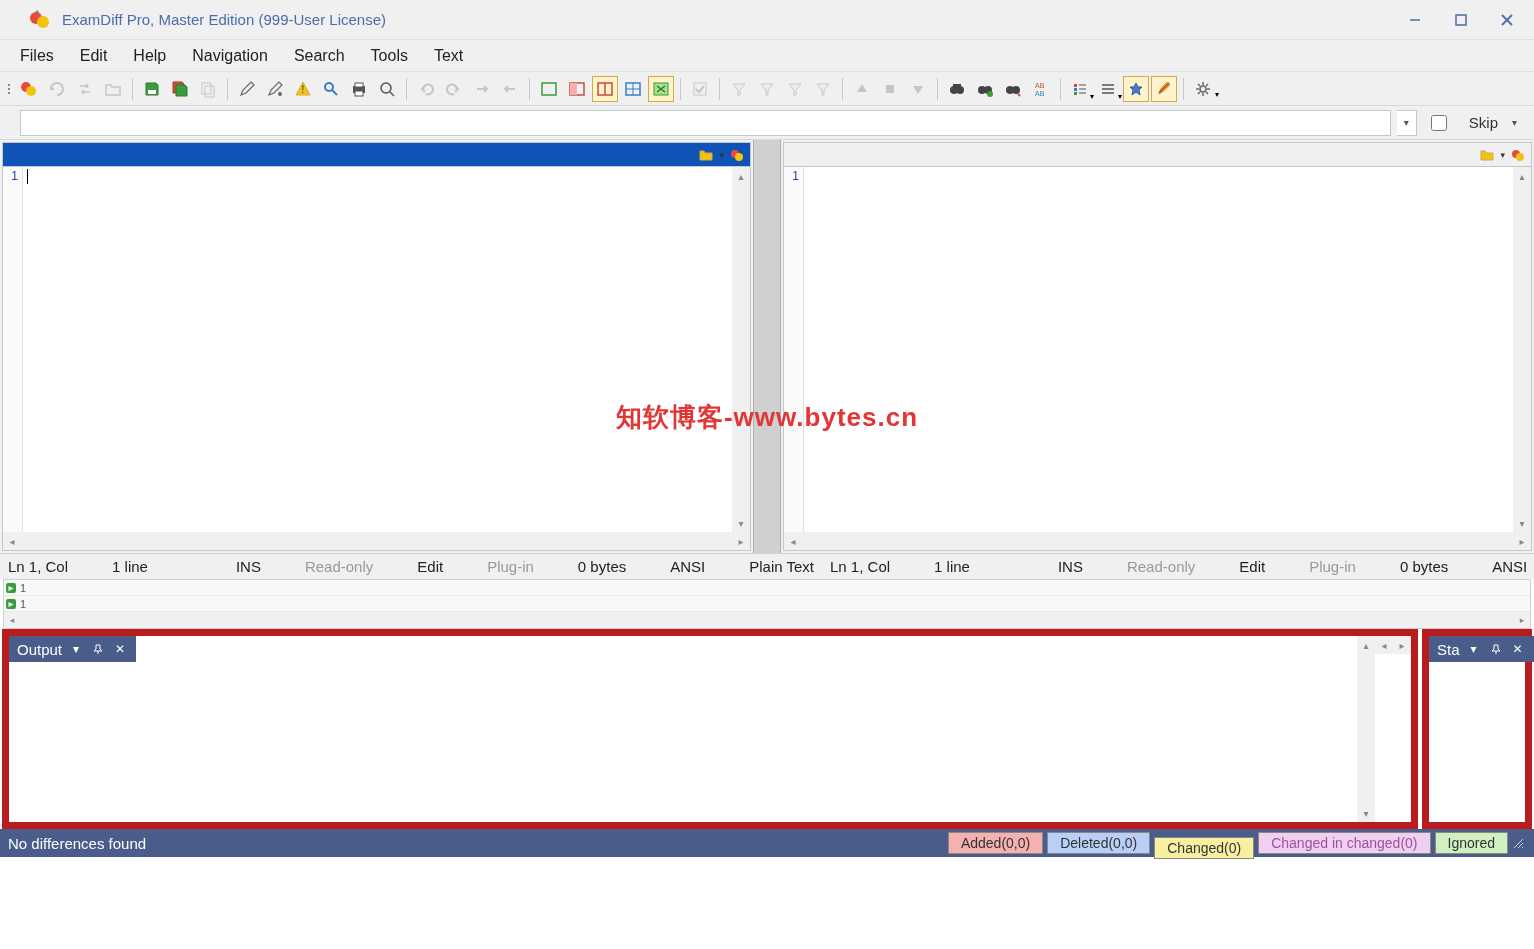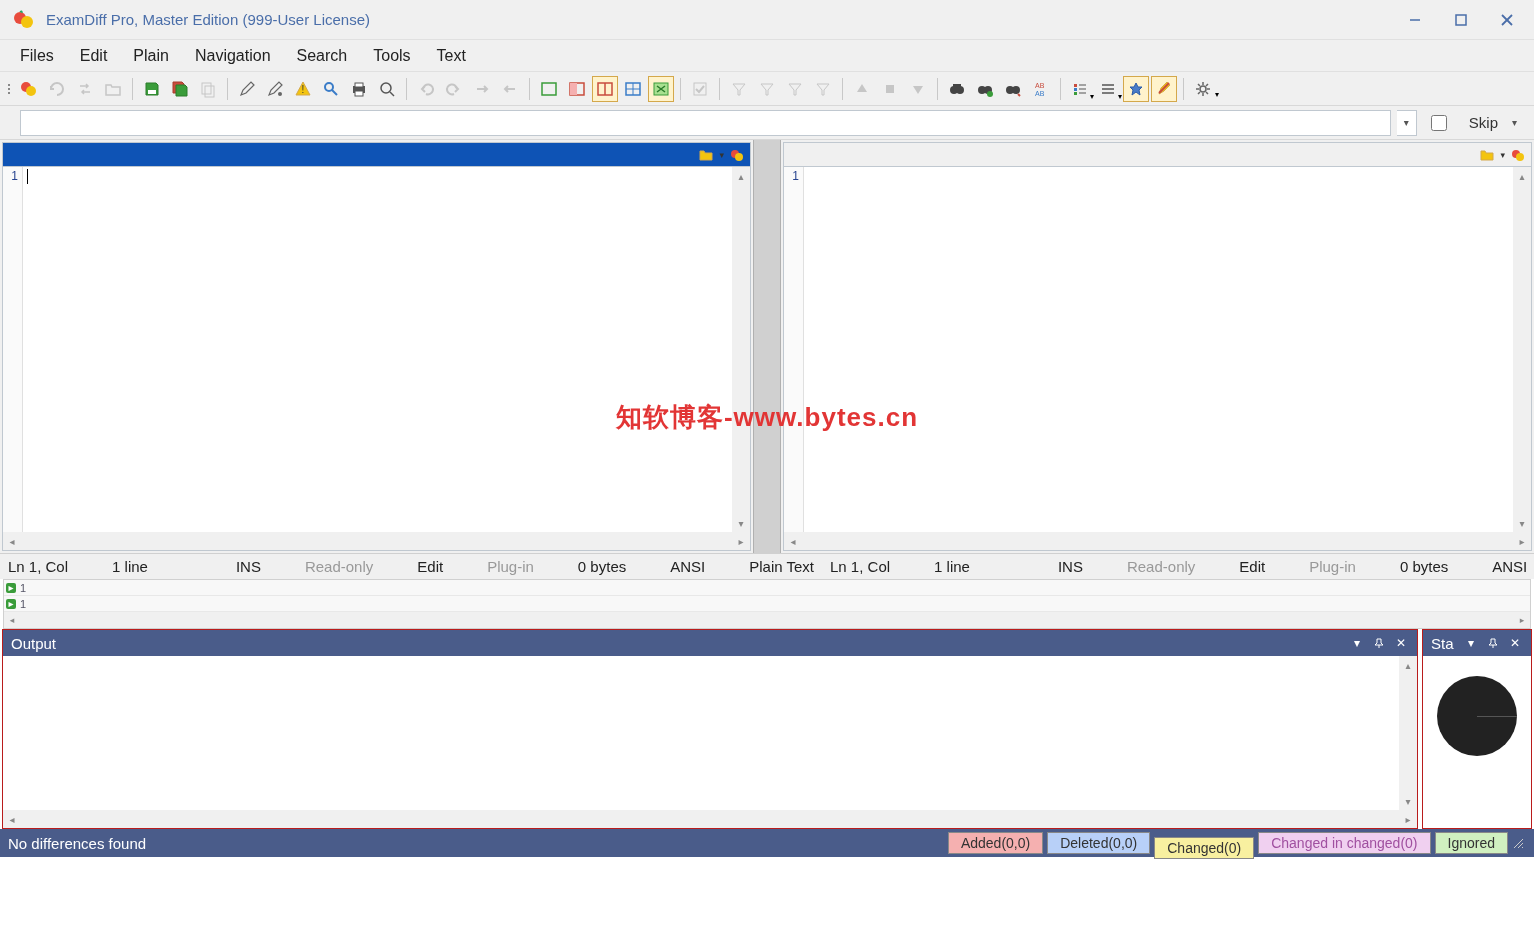--- a/index.html
+++ b/index.html
@@ -1,18 +1,18 @@
 <!DOCTYPE html>
 <html><head>
 <meta charset="utf-8">
 <style>
 * { box-sizing: border-box; margin: 0; padding: 0; }
 body { font-family: "Segoe UI", sans-serif; font-size: 13px; background: #fff; overflow: hidden; width: 1534px; height: 949px; position: relative; }
 
-.titlebar { height: 40px; background: #f0f0f0; display: flex; align-items: center; padding: 0 4px 0 12px; border-bottom: 1px solid #e0e0e0; }
+.titlebar { height: 40px; background: #f0f0f0; display: flex; align-items: center; padding: 0 4px 0 28px; border-bottom: 1px solid #e0e0e0; }
 .titlebar .app-icon { width: 24px; height: 24px; margin-right: 10px; }
 .titlebar .title { color: #4a6ea9; font-size: 15px; flex: 1; }
 .titlebar .win-btn { width: 46px; height: 30px; display: flex; align-items: center; justify-content: center; color: #4a6ea9; font-size: 18px; }
 
 .menubar { height: 32px; background: #f0f0f0; display: flex; align-items: center; padding: 0 8px; gap: 2px; border-bottom: 1px solid #e0e0e0; }
 .menubar .menu-item { padding: 4px 12px; color: #222; font-size: 16px; }
 
 .toolbar { height: 34px; background: #f0f0f0; display: flex; align-items: center; padding: 2px 6px; gap: 2px; border-bottom: 1px solid #d8d8d8; }
 .toolbar .tb-btn { width: 26px; height: 26px; display: flex; align-items: center; justify-content: center; border: 1px solid transparent; position: relative; }
 .toolbar .tb-btn.active { background: #fff3cc; border: 1px solid #d4a84b; }
@@ -61,21 +61,21 @@
 
 .overview { height: 50px; background: #f8f8f8; border: 1px solid #d0d0d0; margin: 0 3px; display: flex; flex-direction: column; }
 .overview .ov-line { height: 16px; border-bottom: 1px solid #e8e8e8; display: flex; align-items: center; padding-left: 2px; }
 .overview .ov-marker { width: 10px; height: 10px; background: #3a9c3a; border-radius: 2px; margin-right: 4px; font-size: 10px; display: flex; align-items: center; justify-content: center; color: #fff; }
 .overview .ov-num { font-size: 11px; color: #556; }
 .overview .ov-scroll { height: 16px; background: #f0f0f0; display: flex; }
 .overview .ov-scroll .sb-btn { width: 16px; display: flex; align-items: center; justify-content: center; font-size: 9px; color: #888; }
 .overview .ov-scroll .sb-track { flex: 1; }
 
 .panel-row { display: flex; height: 200px; }
-.panel { display: flex; flex-direction: column; border: 1px solid #b91c1c; margin: 0 2px; }
+.panel { display: flex; flex-direction: row; border: 7px solid #b91c1c; margin: 0 2px; }
 .panel.output { flex: 1; }
 .panel.stats { width: 110px; }
 .panel-head { height: 26px; background: #4a5c8a; color: #fff; display: flex; align-items: center; padding: 0 8px; gap: 6px; font-size: 15px; }
 .panel-head .ph-title { flex: 1; }
 .panel-head .ph-btn { width: 16px; height: 16px; display: flex; align-items: center; justify-content: center; font-size: 12px; }
 .panel-body { flex: 1; background: #fff; display: flex; position: relative; }
 .panel-body .content { flex: 1; }
 .panel-body .p-scroll-v { width: 18px; background: #f0f0f0; display: flex; flex-direction: column; }
 .panel-body .p-scroll-v .sb-btn { height: 18px; display: flex; align-items: center; justify-content: center; font-size: 10px; color: #888; }
 .panel-body .p-scroll-v .sb-track { flex: 1; }
@@ -126,21 +126,21 @@
       <svg width="14" height="14">
         <line x1="2" y1="2" x2="12" y2="12" stroke="#4a6ea9" stroke-width="1.8"></line>
         <line x1="12" y1="2" x2="2" y2="12" stroke="#4a6ea9" stroke-width="1.8"></line>
       </svg>
     </div>
 </div>
 
 <div class="menubar">
   <div class="menu-item">Files</div>
   <div class="menu-item">Edit</div>
-  <div class="menu-item">Plain</div>
+  <div class="menu-item">Help</div>
   <div class="menu-item">Navigation</div>
   <div class="menu-item">Search</div>
   <div class="menu-item">Tools</div>
   <div class="menu-item">Text</div>
 </div>
 
 <div class="toolbar">
   <div class="grip">
       <span></span>
       <span></span>

